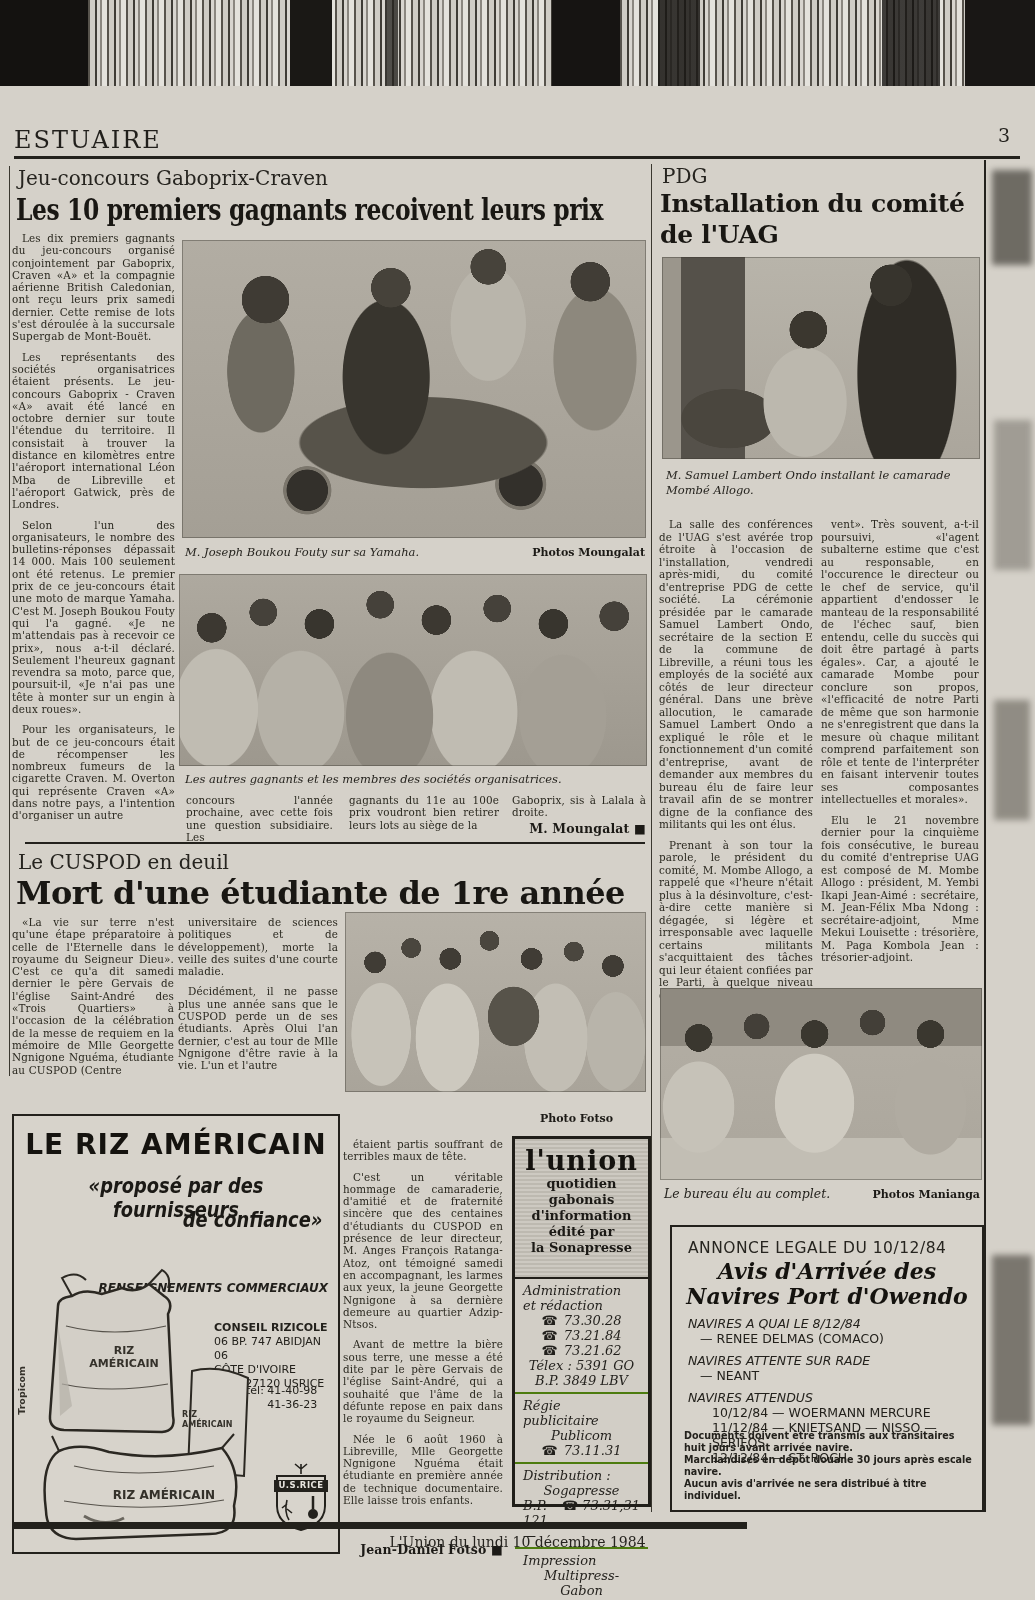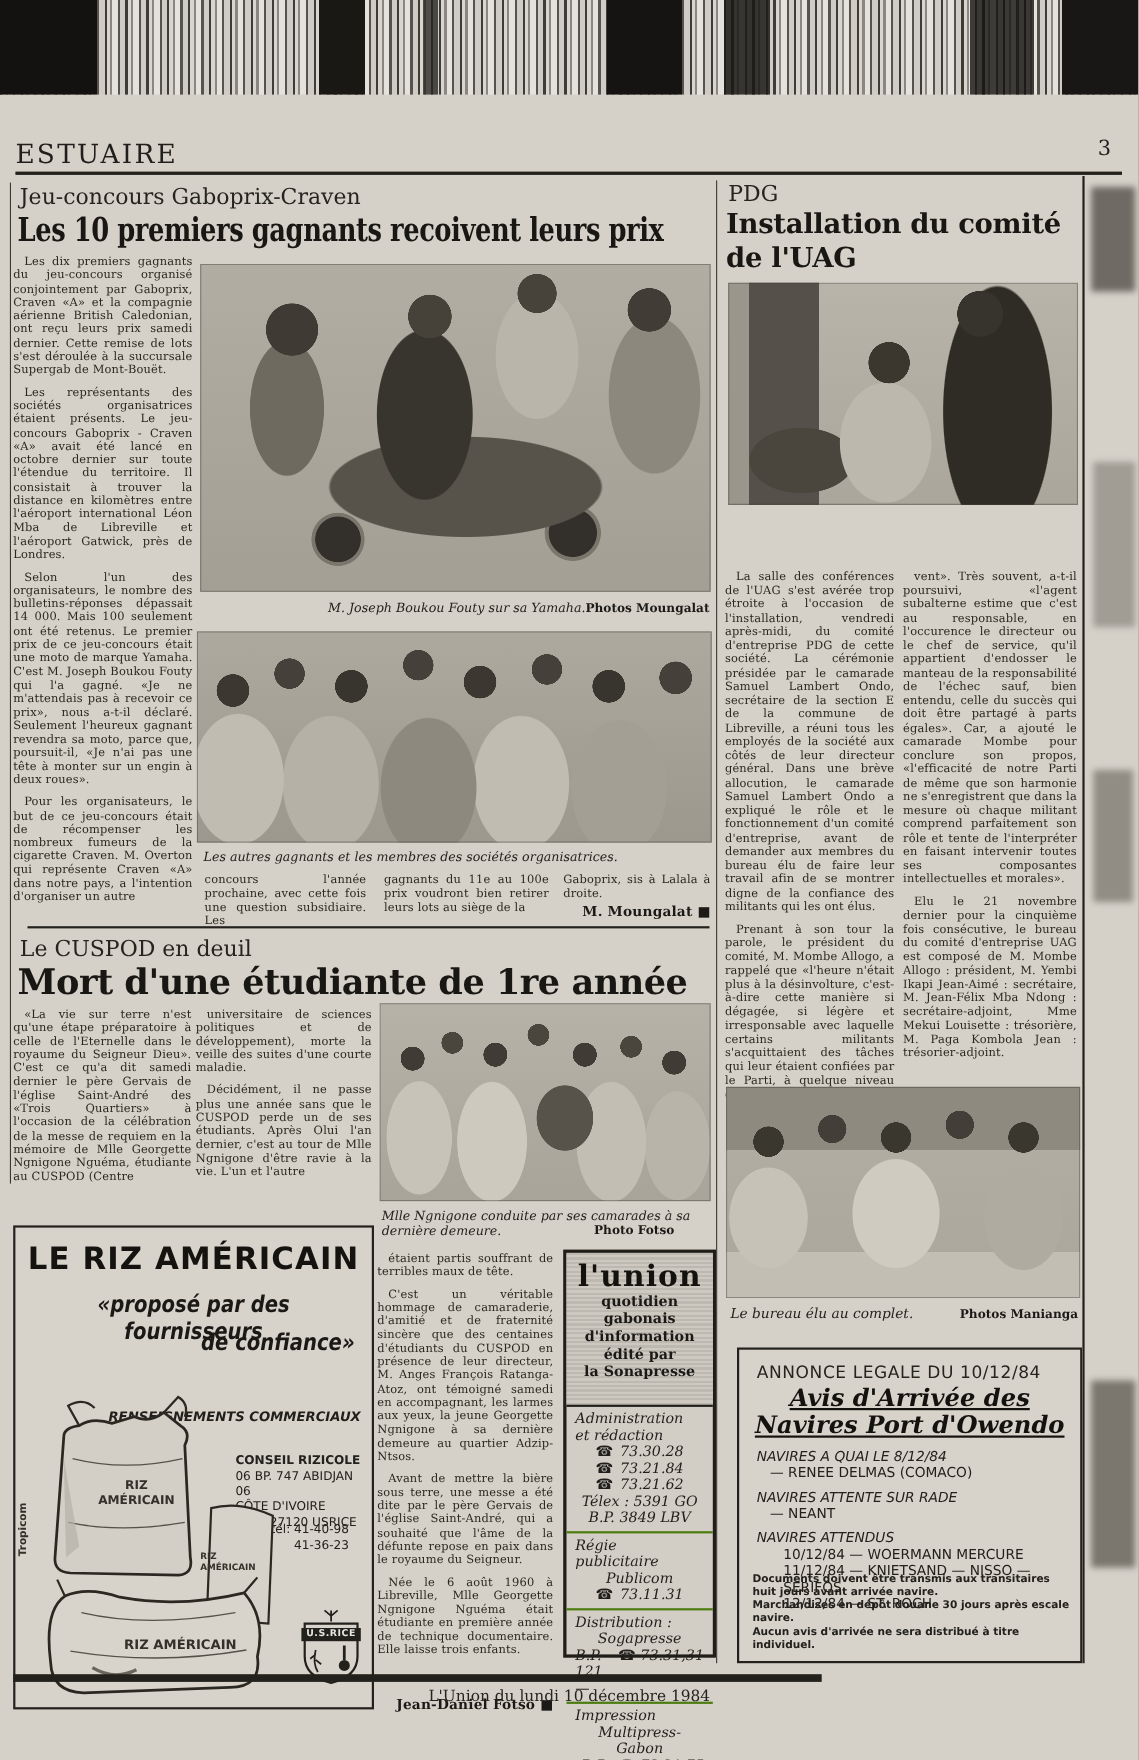--- a/index.html
+++ b/index.html
@@ -55,21 +55,21 @@
   .union-masthead { font-weight:700; font-size:27px; letter-spacing:1px; color:#14120e; }
   .union-sub { font-weight:700; font-size:13px; line-height:16px; color:#1b1915; }
   .union-sec { border-bottom:2px solid #4d7c0f; padding:4px 8px; font-style:italic; line-height:15px; }
   .phone-row { display:flex; justify-content:center; gap:6px; font-style:italic; }
   .phone-ic { font-style:normal; }
 
   
   .annoncebox { position:absolute; left:670px; top:1225px; width:314px; height:287px;
                 border:2.5px solid #23211c; background:#d7d3cb; }
   .an-header { font-family:"DejaVu Sans", sans-serif; font-size:15.5px; letter-spacing:.5px; color:#26241f; }
-  .an-title { font-weight:700; font-style:italic; font-size:22px; line-height:25px; text-align:center; color:#14120e;text-decoration:underline; }
+  .an-title { font-weight:700; font-style:italic; font-size:22px; line-height:25px; text-align:center; color:#14120e; }
   .an-label { font-family:"DejaVu Sans", sans-serif; font-style:italic; font-size:12.5px; color:#23211c; margin-top:7px;}
   .an-item  { font-family:"DejaVu Sans", sans-serif; font-size:12.5px; color:#23211c; margin-left:28px; line-height:15px;}
   .an-note  { font-family:"DejaVu Sans", sans-serif; font-weight:700; font-size:9.6px; line-height:12px; color:#23211c; }
 
   .bleed { position:absolute; filter:blur(3px); opacity:.75; }
   .footer-text { font-size:14px; color:#26241f; }
 </style>
 </head>
 <body>
 
@@ -106,21 +106,21 @@
       radial-gradient(circle 20px at 45% 16%, #46423a 98%, rgba(0,0,0,0)),
       radial-gradient(ellipse 44px 78px at 44% 46%, #38352e 98%, rgba(0,0,0,0)),
       radial-gradient(circle 18px at 66% 9%, #47433b 98%, rgba(0,0,0,0)),
       radial-gradient(ellipse 38px 58px at 66% 28%, #b9b5ab 98%, rgba(0,0,0,0)),
       radial-gradient(circle 20px at 88% 14%, #413d36 98%, rgba(0,0,0,0)),
       radial-gradient(ellipse 42px 72px at 89% 40%, #8d887d 98%, rgba(0,0,0,0)),
       radial-gradient(ellipse 125px 46px at 52% 68%, #57534a 98%, rgba(0,0,0,0)),
       radial-gradient(circle 34px at 27% 84%, #33302b 60%, #7b766c 62% 70%, rgba(0,0,0,0) 72%),
       radial-gradient(circle 36px at 73% 82%, #33302b 60%, #7b766c 62% 70%, rgba(0,0,0,0) 72%),
       linear-gradient(#b2ada3, #a49f95);"></div>
-  <div class="abs" style="left:185px;top:545px;width:460px;display:flex;justify-content:flex-end;align-items:baseline;">
+  <div class="abs" style="left:185px;top:545px;width:460px;display:flex;justify-content:space-between;align-items:baseline;">
     <span class="caption">M. Joseph Boukou Fouty sur sa Yamaha.</span>
     <span class="credit">Photos Moungalat</span>
   </div>
 
   <div class="photo grain" style="left:179px;top:574px;width:468px;height:192px;background-color:#a7a299;background-image:
       radial-gradient(circle 15px at 7% 28%, #3c3831 98%, rgba(0,0,0,0)),
       radial-gradient(circle 14px at 18% 20%, #45413a 98%, rgba(0,0,0,0)),
       radial-gradient(circle 15px at 30% 26%, #38352e 98%, rgba(0,0,0,0)),
       radial-gradient(circle 14px at 43% 16%, #45413a 98%, rgba(0,0,0,0)),
       radial-gradient(circle 15px at 55% 24%, #3c3831 98%, rgba(0,0,0,0)),
@@ -165,21 +165,20 @@
       radial-gradient(circle 10px at 48% 16%, #4a463e 98%, rgba(0,0,0,0)),
       radial-gradient(circle 11px at 62% 26%, #403c35 98%, rgba(0,0,0,0)),
       radial-gradient(circle 10px at 76% 22%, #4a463e 98%, rgba(0,0,0,0)),
       radial-gradient(circle 11px at 89% 30%, #403c35 98%, rgba(0,0,0,0)),
       radial-gradient(ellipse 30px 52px at 12% 68%, #c7c3b9 98%, rgba(0,0,0,0)),
       radial-gradient(ellipse 32px 55px at 34% 70%, #cdc9bf 98%, rgba(0,0,0,0)),
       radial-gradient(ellipse 26px 30px at 56% 58%, #57534a 98%, rgba(0,0,0,0)),
       radial-gradient(ellipse 32px 55px at 70% 70%, #c2beb4 98%, rgba(0,0,0,0)),
       radial-gradient(ellipse 30px 50px at 90% 72%, #b8b4aa 98%, rgba(0,0,0,0)),
       linear-gradient(#b7b2a8, #a9a49a);"></div>
-  <div class="abs caption" style="left:347px;top:1098px;width:298px;line-height:14px;">Mlle Ngnigone conduite par ses camarades à sa dernière demeure.</div>
   <div class="abs credit" style="left:540px;top:1112px;">Photo Fotso</div>
 
   <div class="abs body-col" style="left:343px;top:1138px;width:160px;">
     <p>étaient partis souffrant de terribles maux de tête.</p>
     <p>C'est un véritable hommage de camaraderie, d'amitié et de fraternité sincère que des centaines d'étudiants du CUSPOD en présence de leur directeur, M. Anges François Ratanga-Atoz, ont témoigné samedi en accompagnant, les larmes aux yeux, la jeune Georgette Ngnigone à sa dernière demeure au quartier Adzip-Ntsos.</p>
     <p>Avant de mettre la bière sous terre, une messe a été dite par le père Gervais de l'église Saint-André, qui a souhaité que l'âme de la défunte repose en paix dans le royaume du Seigneur.</p>
     <p>Née le 6 août 1960 à Libreville, Mlle Georgette Ngnigone Nguéma était étudiante en première année de technique documentaire. Elle laisse trois enfants.</p>
     <div class="byline">
       <span>Jean-Daniel Fotso</span>
       <span>■</span>
@@ -190,20 +189,21 @@
   <div class="abs headline-wrap" style="left:660px;top:188px;width:322px;font-size:25px;line-height:31px;">Installation du comité de l'UAG</div>
 
   <div class="photo grain" style="left:662px;top:257px;width:318px;height:202px;background-color:#b3afa5;background-image:
       radial-gradient(circle 19px at 46% 36%, #3b372f 98%, rgba(0,0,0,0)),
       radial-gradient(ellipse 42px 55px at 45% 72%, #bcb8ae 98%, rgba(0,0,0,0)),
       radial-gradient(circle 21px at 72% 14%, #37342d 98%, rgba(0,0,0,0)),
       radial-gradient(ellipse 50px 115px at 77% 58%, #2f2c26 98%, rgba(0,0,0,0)),
       radial-gradient(ellipse 48px 30px at 21% 80%, #4a463e 98%, rgba(0,0,0,0)),
       linear-gradient(90deg, #9b968c 0 6%, #55514a 6% 26%, rgba(0,0,0,0) 26%),
       linear-gradient(#b8b4aa, #aba69c);"></div>
+  <div class="abs caption" style="left:666px;top:468px;width:312px;line-height:15px;">M. Samuel Lambert Ondo installant le camarade Mombé Allogo.</div>
 
   <div class="abs body-col" style="left:659px;top:518px;width:154px;line-height:12.5px;">
     <p>La salle des conférences de l'UAG s'est avérée trop étroite à l'occasion de l'installation, vendredi après-midi, du comité d'entreprise PDG de cette société. La cérémonie présidée par le camarade Samuel Lambert Ondo, secrétaire de la section E de la commune de Libreville, a réuni tous les employés de la société aux côtés de leur directeur général. Dans une brève allocution, le camarade Samuel Lambert Ondo a expliqué le rôle et le fonctionnement d'un comité d'entreprise, avant de demander aux membres du bureau élu de faire leur travail afin de se montrer digne de la confiance des militants qui les ont élus.</p>
     <p>Prenant à son tour la parole, le président du comité, M. Mombe Allogo, a rappelé que «l'heure n'était plus à la désinvolture, c'est-à-dire cette manière si dégagée, si légère et irresponsable avec laquelle certains militants s'acquittaient des tâches qui leur étaient confiées par le Parti, à quelque niveau qu'ils se trou-</p>
   </div>
   <div class="abs body-col" style="left:821px;top:518px;width:158px;line-height:12.5px;">
     <p>vent». Très souvent, a-t-il poursuivi, «l'agent subalterne estime que c'est au responsable, en l'occurence le directeur ou le chef de service, qu'il appartient d'endosser le manteau de la responsabilité de l'échec sauf, bien entendu, celle du succès qui doit être partagé à parts égales». Car, a ajouté le camarade Mombe pour conclure son propos, «l'efficacité de notre Parti de même que son harmonie ne s'enregistrent que dans la mesure où chaque militant comprend parfaitement son rôle et tente de l'interpréter en faisant intervenir toutes ses composantes intellectuelles et morales».</p>
     <p>Elu le 21 novembre dernier pour la cinquième fois consécutive, le bureau du comité d'entreprise UAG est composé de M. Mombe Allogo : président, M. Yembi Ikapi Jean-Aimé : secrétaire, M. Jean-Félix Mba Ndong : secrétaire-adjoint, Mme Mekui Louisette : trésorière, M. Paga Kombola Jean : trésorier-adjoint.</p>
     <div class="byline">
       <span>Geneviève Oyane</span>

